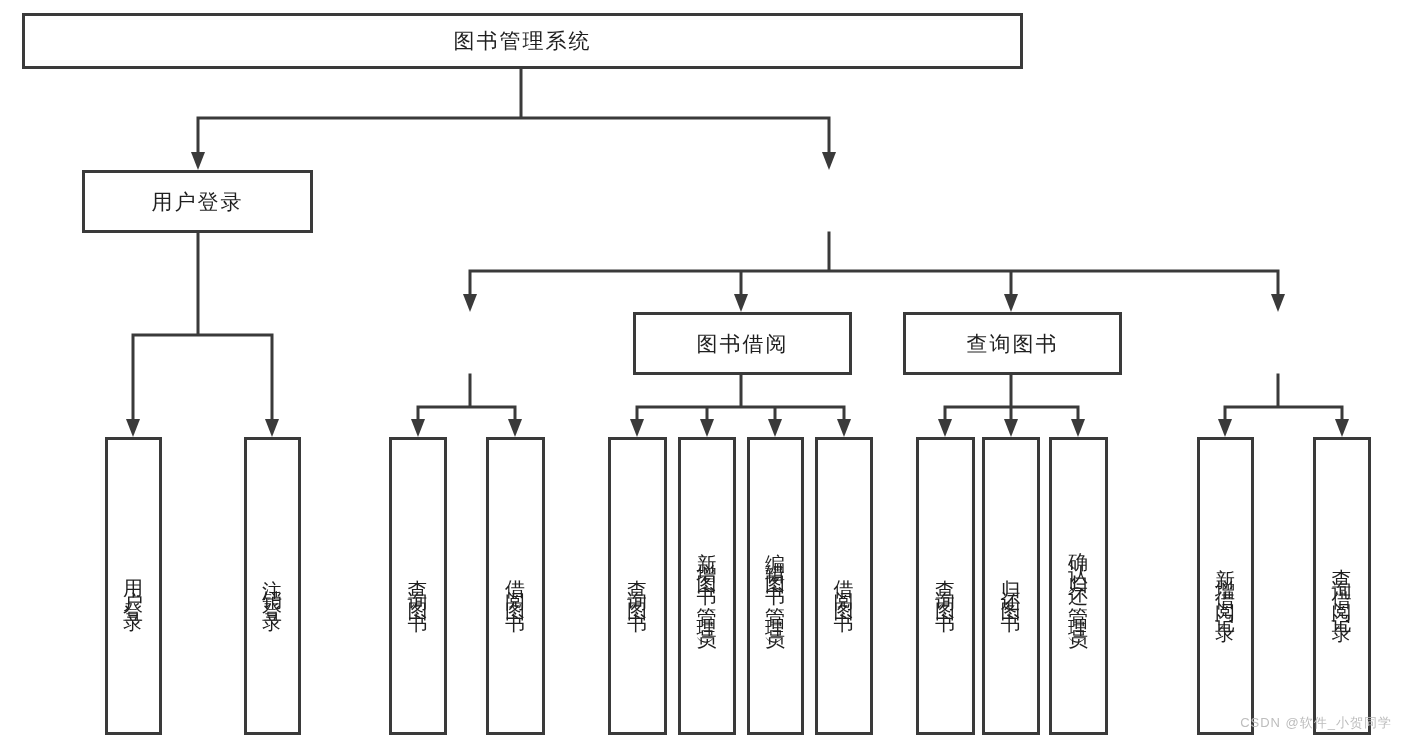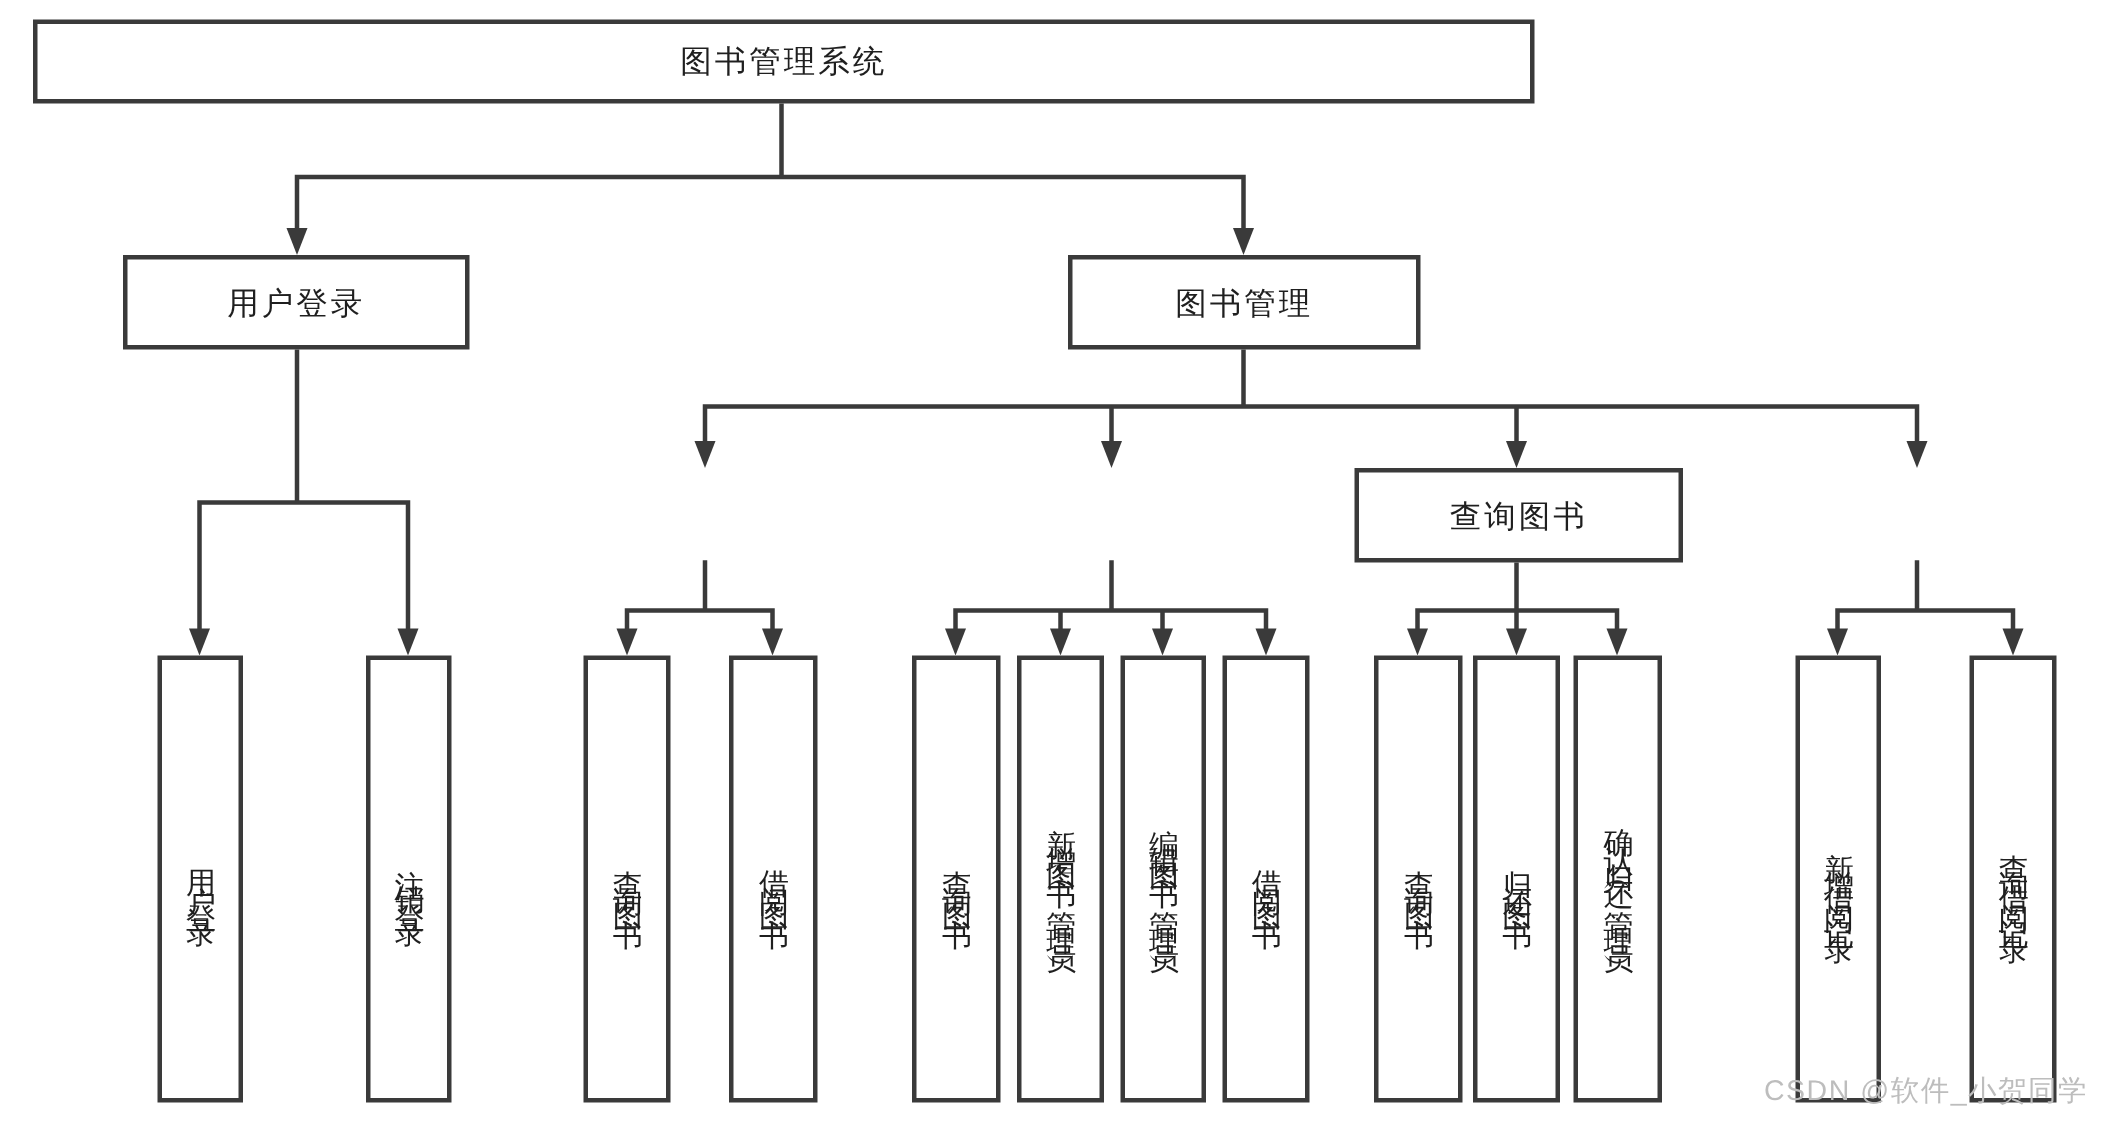--- a/index.html
+++ b/index.html
@@ -38,21 +38,21 @@
     writing-mode:vertical-rl;
     text-orientation:mixed;
     font-size:20px;
     letter-spacing:11px;
     line-height:1;
     color:var(--text);
   }
   .watermark{
     position:absolute;
     top:714px;right:13px;
-    font-size:19px;
+    font-size:13px;
     letter-spacing:1px;
     color:var(--watermark);
     z-index:5;
     white-space:nowrap;
   }
 </style>
 </head>
 <body>
 
 <div class="stage">
@@ -100,24 +100,24 @@
     </g>
   </svg>
 
   <div class="node h" style="left:22px;top:13px;width:1001px;height:56px">
     <span>图书管理系统</span>
   </div>
 
   <div class="node h" style="left:82px;top:170px;width:231px;height:63px">
     <span>用户登录</span>
   </div>
-  <div class="node h" style="left:712px;top:170px;width:235px;height:63px">
-    <span>图书管理</span>
+
+  <div class="node h" style="left:633px;top:312px;width:219px;height:63px">
+    <span>图书借阅</span>
   </div>
-
   <div class="node h" style="left:903px;top:312px;width:219px;height:63px">
     <span>查询图书</span>
   </div>
 
   <div class="node v" style="left:105px;top:437px;width:57px;height:298px">
     <span>用户登录</span>
   </div>
   <div class="node v" style="left:244px;top:437px;width:57px;height:298px">
     <span>注销登录</span>
   </div>

